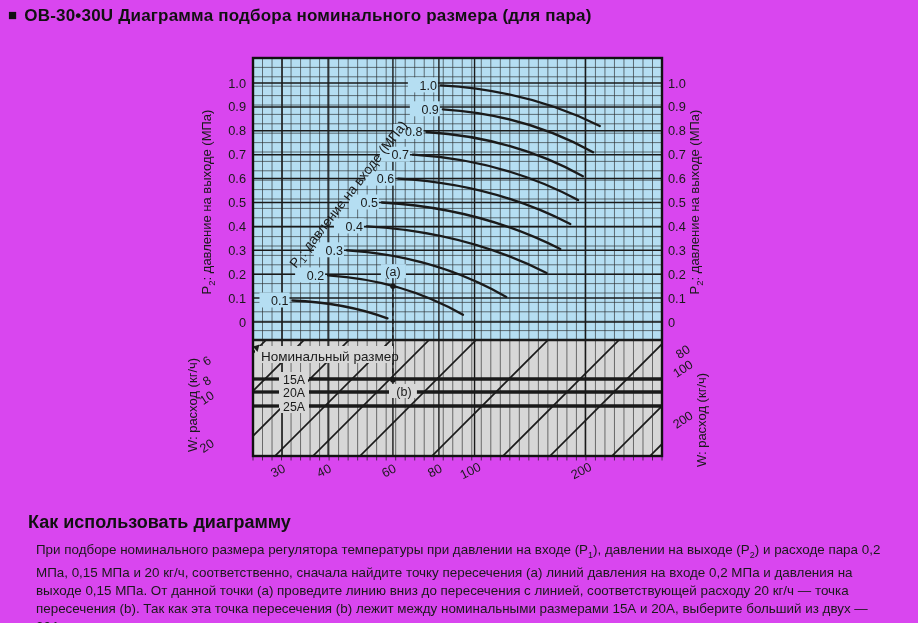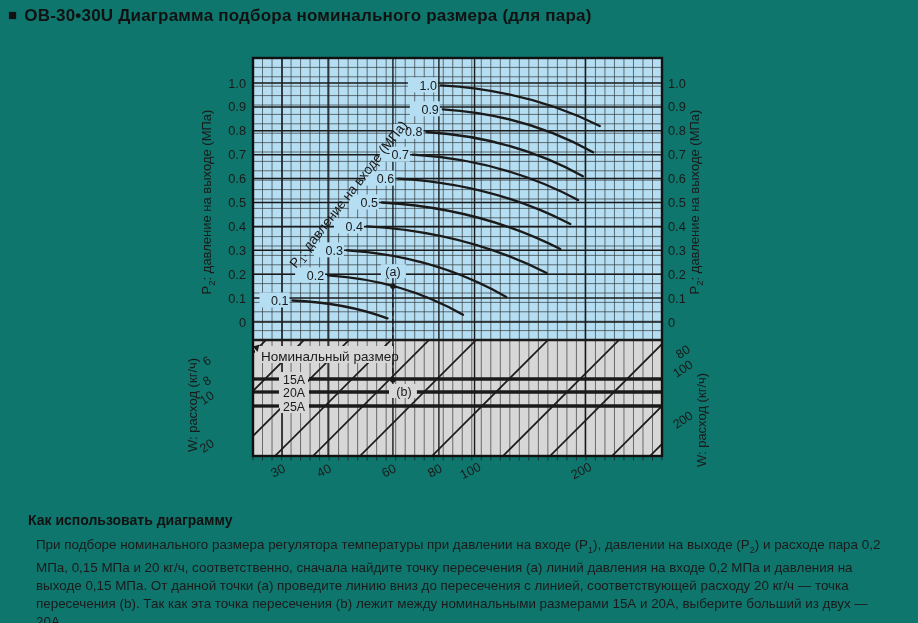--- a/index.html
+++ b/index.html
@@ -1,23 +1,23 @@
 <!DOCTYPE html>
 <html><head>
 <meta charset="utf-8">
 <style>
   html,body{margin:0;padding:0;background:#ffffff;}
-  .page{position:relative;width:918px;height:623px;background:#0f766e;
+  .page{position:relative;width:918px;height:623px;background:#d946ef;
         font-family:"Liberation Sans", sans-serif;color:#111;overflow:hidden;}
   .title{position:absolute;left:8px;top:6px;font-size:17px;font-weight:bold;
          letter-spacing:.2px;white-space:nowrap;}
   .title .bullet{display:inline-block;margin-right:7px;font-size:15px;transform:translateY(-1px);}
   #chartwrap{position:absolute;left:0;top:0;width:918px;height:505px;}
   .howto{position:absolute;left:28px;top:512px;width:864px;}
-  .howto-h{font-size:14px;font-weight:bold;margin-bottom:7px;}
+  .howto-h{font-size:18px;font-weight:bold;margin-bottom:7px;}
   .howto p{margin:8px;font-size:13.4px;line-height:18px;color:#1a1a1a;text-align:left;}
   .howto sub{font-size:9px;}
 </style>
 </head>
 <body>
 
 <div class="page">
   <div class="title"><span class="bullet">■</span><span>ОВ-30•30U Диаграмма подбора номинального размера (для пара)</span></div>
 
   <div id="chartwrap">

